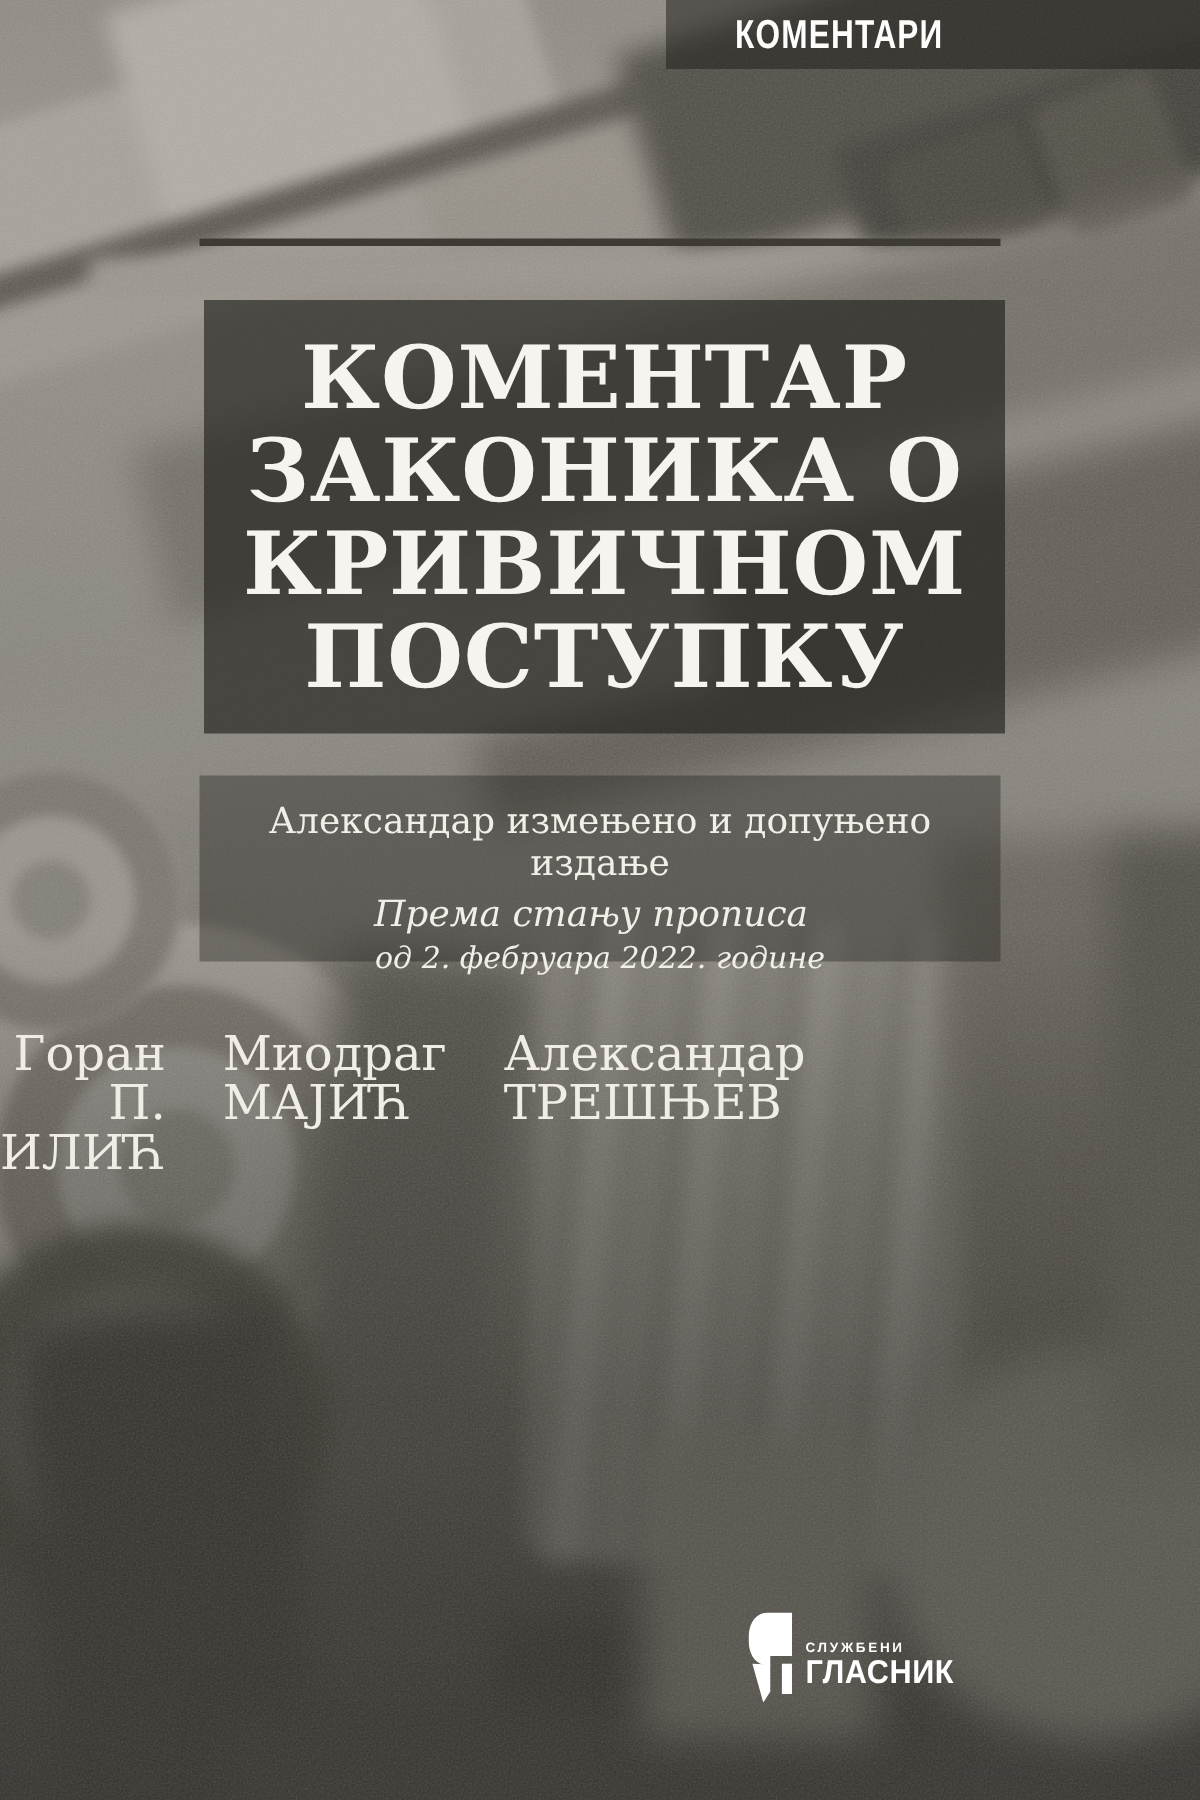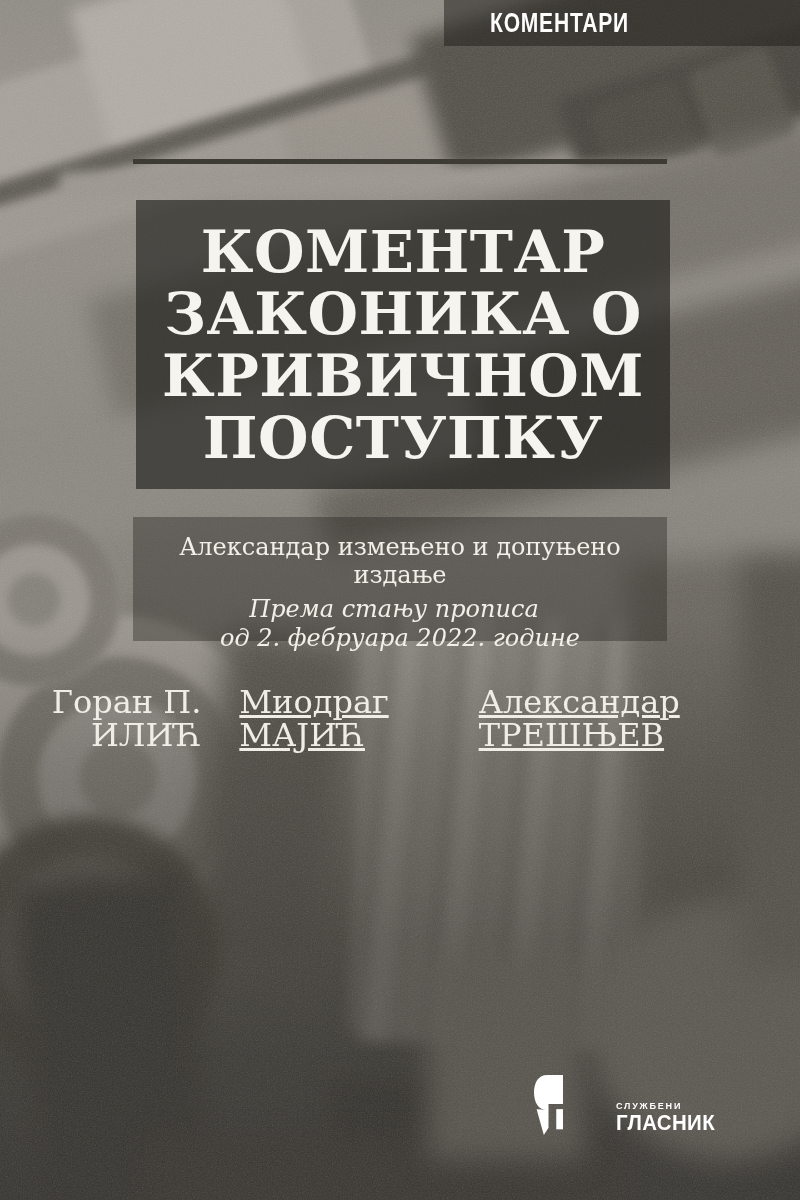--- a/index.html
+++ b/index.html
@@ -87,27 +87,27 @@
          transform:scaleX(.78);transform-origin:left center;white-space:nowrap;}
   .rule{position:absolute;left:133px;top:159px;width:534px;height:5px;background:#3e3a34;}
   .title-panel{position:absolute;left:136px;top:200px;width:534px;height:289px;
          background:rgba(28,27,24,.62);display:flex;align-items:center;justify-content:center;}
   .book-title{margin:0;color:#f6f4ef;font-size:58px;line-height:62px;font-weight:700;
          letter-spacing:.5px;text-align:center;white-space:pre-line;}
   .edition-panel{position:absolute;left:133px;top:517px;width:534px;height:124px;
          background:rgba(33,32,28,.38);text-align:center;color:#f2efe9;}
   .edition-line1{margin:16px 0 6px 0;font-size:24px;line-height:28px;}
   .edition-line2{margin:6px 12px 0 0;font-size:24px;line-height:29px;font-style:italic;}
-  .edition-line3{margin:0;font-size:24px;line-height:29px;font-style:italic;}
+  .edition-line3{margin:0;font-size:20px;line-height:29px;font-style:italic;}
   .authors{position:absolute;left:0;top:686px;width:680px;display:grid;
-         grid-template-columns:1fr 1fr 1fr;column-gap:38px;row-gap:9px;
+         grid-template-columns:1fr 1fr 1fr 1fr;column-gap:38px;row-gap:9px;
          color:#f0ede7;font-size:32px;line-height:33px;}
   .authors .left{text-align:right;}
-  .authors .right{text-align:left;text-decoration:underline;}
-  .publisher{position:absolute;left:534px;top:1075px;display:flex;align-items:flex-end;gap:44px;}
+  .authors .right{text-align:left;}
+  .publisher{position:absolute;left:499px;top:1075px;display:flex;align-items:flex-start;}
   .pub-text{margin-left:9px;margin-top:18px;color:#fff;
          font-family:"Liberation Sans",sans-serif;}
   .pub-small{font-size:9px;font-weight:700;letter-spacing:1.8px;line-height:10px;}
   .pub-large{font-size:22px;font-weight:700;letter-spacing:.4px;line-height:24px;
          transform:scaleX(.93);transform-origin:left center;}
 </style>
 </head>
 <body>
 
 <div class="cover">

